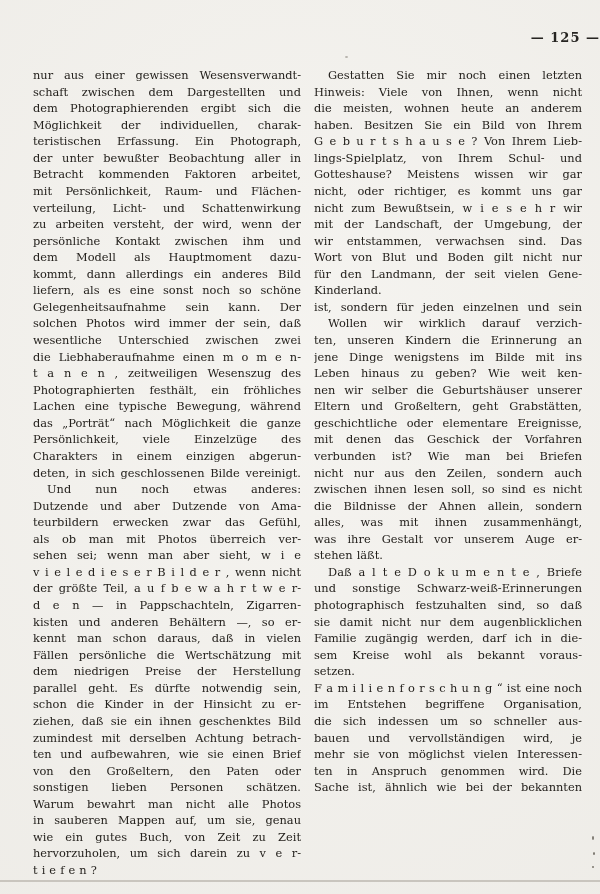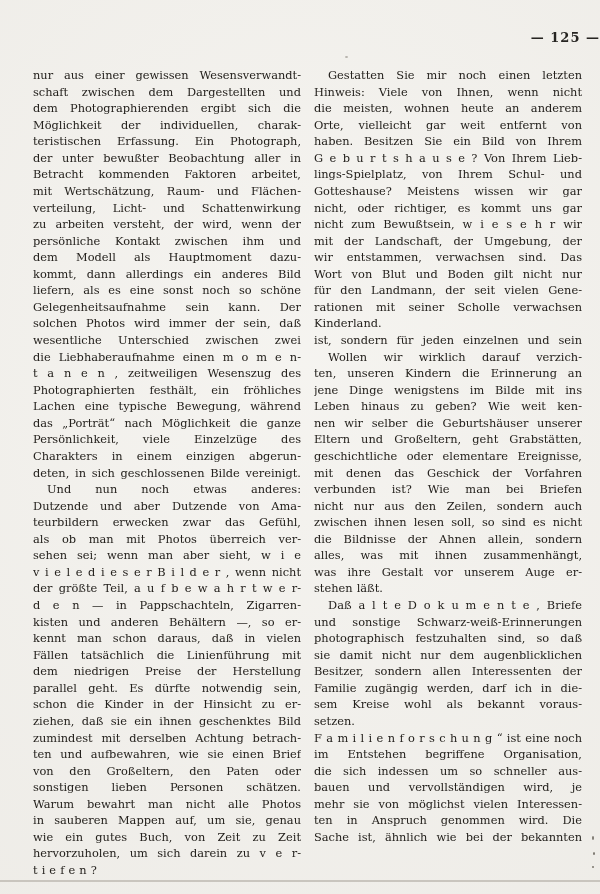--- a/index.html
+++ b/index.html
@@ -79,21 +79,21 @@
 
   <div class="column left">
       <div class="paragraph">
         <div class="line">nur aus einer gewissen Wesensverwandt-</div>
         <div class="line">schaft zwischen dem Dargestellten und</div>
         <div class="line">dem Photographierenden ergibt sich die</div>
         <div class="line">Möglichkeit der individuellen, charak-</div>
         <div class="line">teristischen Erfassung.  Ein Photograph,</div>
         <div class="line">der unter bewußter Beobachtung aller in</div>
         <div class="line">Betracht kommenden Faktoren arbeitet,</div>
-        <div class="line">mit Wertschätzung, Raum- und Flächen-</div>
+        <div class="line">mit Persönlichkeit, Raum- und Flächen-</div>
         <div class="line">verteilung, Licht- und Schattenwirkung</div>
         <div class="line">zu arbeiten versteht, der wird, wenn der</div>
         <div class="line">persönliche Kontakt zwischen ihm und</div>
         <div class="line">dem Modell als Hauptmoment dazu-</div>
         <div class="line">kommt, dann allerdings ein anderes Bild</div>
         <div class="line">liefern, als es eine sonst noch so schöne</div>
         <div class="line">Gelegenheitsaufnahme sein kann.  Der</div>
         <div class="line">solchen Photos wird immer der sein, daß</div>
         <div class="line">wesentliche Unterschied zwischen zwei</div>
         <div class="line">die Liebhaberaufnahme einen m o m e n-</div>
@@ -109,21 +109,21 @@
         <div class="line first-indented">Und nun noch etwas anderes:</div>
         <div class="line">Dutzende und aber Dutzende von Ama-</div>
         <div class="line">teurbildern erwecken zwar das Gefühl,</div>
         <div class="line">als ob man mit Photos überreich ver-</div>
         <div class="line">sehen sei; wenn man aber sieht, w i e</div>
         <div class="line">v i e l e  d i e s e r  B i l d e r ,  wenn nicht</div>
         <div class="line">der größte Teil, a u f b e w a h r t  w e r-</div>
         <div class="line">d e n  —  in Pappschachteln, Zigarren-</div>
         <div class="line">kisten und anderen Behältern —, so er-</div>
         <div class="line">kennt man schon daraus, daß in vielen</div>
-        <div class="line">Fällen tatsächlich die Linienführung mit</div>
+        <div class="line">Fällen persönliche die Wertschätzung mit</div>
         <div class="line">dem niedrigen Preise der Herstellung</div>
         <div class="line">parallel geht.  Es dürfte notwendig sein,</div>
         <div class="line">schon die Kinder in der Hinsicht zu er-</div>
         <div class="line">ziehen, daß sie ein ihnen geschenktes Bild</div>
         <div class="line">zumindest mit derselben Achtung betrach-</div>
         <div class="line">ten und aufbewahren, wie sie einen Brief</div>
         <div class="line">von den Großeltern, den Paten oder</div>
         <div class="line">sonstigen lieben Personen schätzen.</div>
         <div class="line">Warum bewahrt man nicht alle Photos</div>
         <div class="line">in sauberen Mappen auf, um sie, genau</div>
@@ -131,32 +131,30 @@
         <div class="line">hervorzuholen, um sich darein zu  v e r-</div>
         <div class="line para-end">t i e f e n ?</div>
       </div>
     </div>
 
   <div class="column right">
       <div class="paragraph">
         <div class="line first-indented">Gestatten Sie mir noch einen letzten</div>
         <div class="line">Hinweis: Viele von Ihnen, wenn nicht</div>
         <div class="line">die meisten, wohnen heute an anderem</div>
-        <div class="line">Orte, vielleicht gar weit entfernt von</div>
         <div class="line">haben. Besitzen Sie ein Bild von Ihrem</div>
         <div class="line">G e b u r t s h a u s e ?  Von Ihrem Lieb-</div>
         <div class="line">lings-Spielplatz, von Ihrem Schul- und</div>
         <div class="line">Gotteshause?  Meistens wissen wir gar</div>
         <div class="line">nicht, oder richtiger, es kommt uns gar</div>
         <div class="line">nicht zum Bewußtsein, w i e  s e h r  wir</div>
         <div class="line">mit der Landschaft, der Umgebung, der</div>
         <div class="line">wir entstammen, verwachsen sind.  Das</div>
         <div class="line">Wort von Blut und Boden gilt nicht nur</div>
         <div class="line">für den Landmann, der seit vielen Gene-</div>
-        <div class="line">rationen mit seiner Scholle verwachsen</div>
         <div class="line para-end">Kinderland.</div>
         <div class="line">ist, sondern für jeden einzelnen und sein</div>
       </div>
       <div class="paragraph">
         <div class="line first-indented">Wollen wir wirklich darauf verzich-</div>
         <div class="line">ten, unseren Kindern die Erinnerung an</div>
         <div class="line">jene Dinge wenigstens im Bilde mit ins</div>
         <div class="line">Leben hinaus zu geben?  Wie weit ken-</div>
         <div class="line">nen wir selber die Geburtshäuser unserer</div>
         <div class="line">Eltern und Großeltern, geht Grabstätten,</div>
@@ -168,21 +166,20 @@
         <div class="line">die Bildnisse der Ahnen allein, sondern</div>
         <div class="line">alles, was mit ihnen zusammenhängt,</div>
         <div class="line">was ihre Gestalt vor unserem Auge er-</div>
         <div class="line para-end">stehen läßt.</div>
       </div>
       <div class="paragraph">
         <div class="line first-indented">Daß  a l t e  D o k u m e n t e ,  Briefe</div>
         <div class="line">und sonstige Schwarz-weiß-Erinnerungen</div>
         <div class="line">photographisch festzuhalten sind, so daß</div>
         <div class="line">sie damit nicht nur dem augenblicklichen</div>
-        <div class="line">Besitzer, sondern allen Interessenten der</div>
         <div class="line">Familie zugängig werden, darf ich in die-</div>
         <div class="line">sem Kreise wohl als bekannt voraus-</div>
         <div class="line para-end">setzen.</div>
       </div>
       <div class="paragraph">
         <div class="line">F a m i l i e n f o r s c h u n g “ ist eine noch</div>
         <div class="line">im Entstehen begriffene Organisation,</div>
         <div class="line">die sich indessen um so schneller aus-</div>
         <div class="line">bauen und vervollständigen wird, je</div>
         <div class="line">mehr sie von möglichst vielen Interessen-</div>

